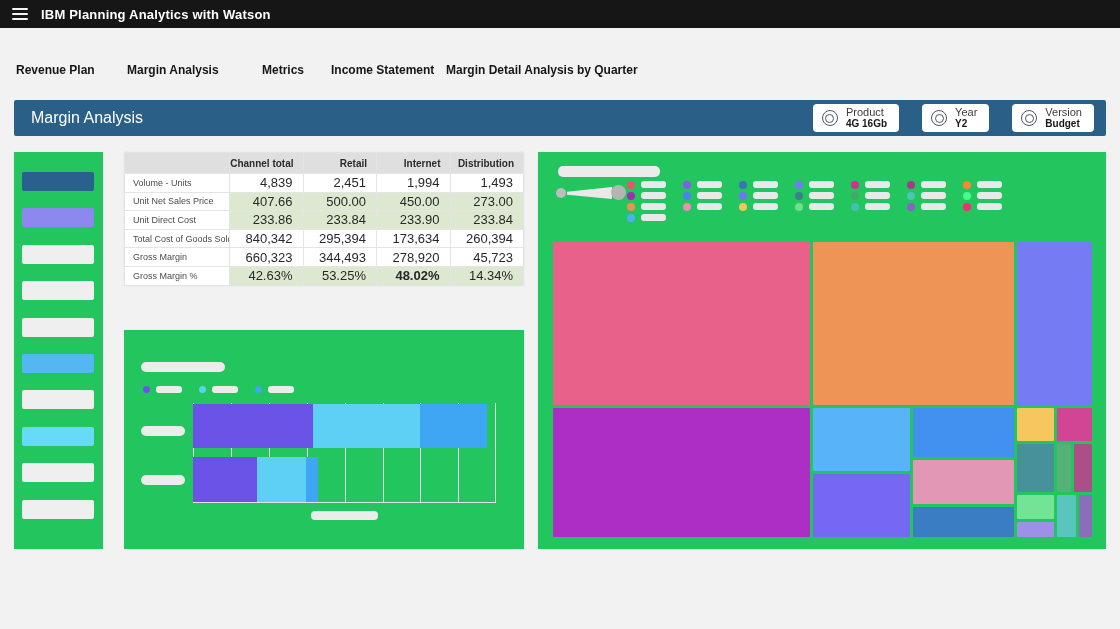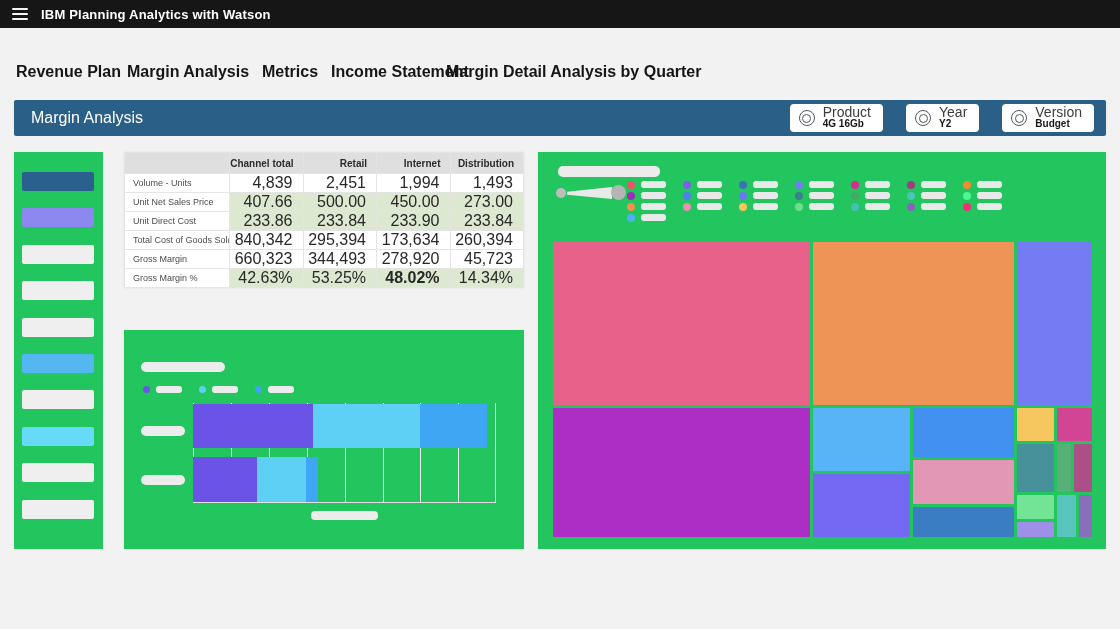--- a/index.html
+++ b/index.html
@@ -9,56 +9,56 @@
 
   
   .topbar { position:absolute; left:0; top:0; width:1120px; height:28px; background:#161616;
             display:flex; align-items:center; }
   .hamburger { width:16px; margin-left:12px; display:flex; flex-direction:column; gap:3px; cursor:pointer; }
   .hamburger span { display:block; height:2px; background:#f4f4f4; border-radius:1px; }
   .app-title { color:#ffffff; font-size:13px; font-weight:bold; margin-left:13px; letter-spacing:.2px; }
 
   
   .tab-bar { position:absolute; top:63px; left:16px; display:flex; gap:7px; }
-  .tab { font-size:16px; font-weight:bold; color:#161616; padding-bottom:24px;
+  .tab { font-size:12px; font-weight:bold; color:#161616; padding-bottom:24px;
          border-bottom:2px solid #d9d9d9; cursor:pointer; white-space:nowrap; }
   .tab:nth-child(1){ width:104px; }
   .tab:nth-child(2){ width:128px; }
   .tab:nth-child(3){ width:62px; }
   .tab:nth-child(4){ width:108px; }
   .tab:nth-child(5){ width:194px; }
   .tab.active { border-bottom-color:#3575ef; }
 
   
   .header-bar { position:absolute; left:14px; top:100px; width:1092px; height:36px;
                 background:#2a5f87; border-radius:2px; display:flex; align-items:center; }
   .header-title { color:#ffffff; font-size:16px; font-weight:normal; margin-left:17px; }
   .chips { margin-left:auto; margin-right:12px; display:flex; gap:23px; }
   .chip { background:#ffffff; border-radius:4px; height:28px; display:flex; align-items:center;
           padding:0 12px 0 9px; cursor:pointer; }
   .chip-icon { width:16px; height:16px; border:1.6px solid #4d5866; border-radius:50%;
                display:flex; align-items:center; justify-content:center; flex:none; }
   .chip-icon::after { content:""; width:7px; height:7px; border:1.6px solid #4d5866; border-radius:50%; }
   .chip-text { margin-left:8px; }
-  .chip-label { font-size:14px; color:#3c3c3c; line-height:11px; }
+  .chip-label { font-size:11px; color:#3c3c3c; line-height:11px; }
   .chip-value { font-size:10px; font-weight:bold; color:#161616; line-height:11px; }
 
   
   .card { position:absolute; background:#22c55e; box-shadow:0 0 2px rgba(0,0,0,.07); }
   #sidebar { left:14px; top:152px; width:89px; height:397px; }
   .side-item { position:absolute; left:8px; width:72px; height:19px; border-radius:2px; cursor:pointer; }
 
   
   #table-card { left:124px; top:152px; width:400px; }
   table { border-collapse:collapse; width:400px; background:#ffffff; table-layout:fixed; }
   th, td { border:1px solid #e4e4e4; overflow:hidden; white-space:nowrap; }
   th { background:#dfdfdf; font-size:10px; font-weight:bold; color:#2b2b2b; height:21px;
        text-align:right; padding-right:9px; }
   th.label-col { width:105px; }
-  td { font-size:16px; color:#282828; text-align:right; padding-right:10px; height:18.6px; cursor:cell; }
+  td { font-size:13px; color:#282828; text-align:right; padding-right:10px; height:18.6px; cursor:cell; }
   td.row-label { font-size:9px; color:#4c4c4c; text-align:left; padding-left:8px; cursor:default; }
 
   
   #chart-card { left:124px; top:330px; width:400px; height:219px; }
   .ph { position:absolute; background:#ececec; border-radius:5px; }
   .c-legend { position:absolute; left:19px; top:56px; display:flex; gap:17px; }
   .c-item { display:flex; align-items:center; gap:6px; }
   .c-dot { width:7px; height:7px; border-radius:50%; flex:none; }
   .c-lab { width:26px; height:7px; background:#ececec; border-radius:3px; }
   #plot { position:absolute; left:69px; top:73px; width:303px; height:100px;

